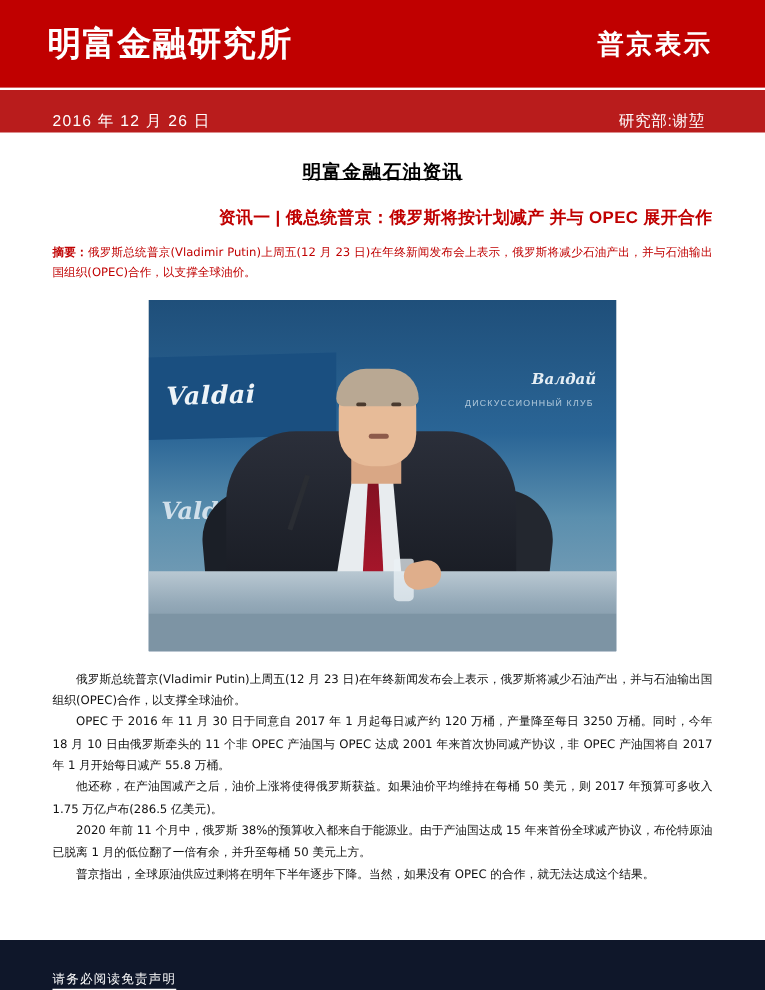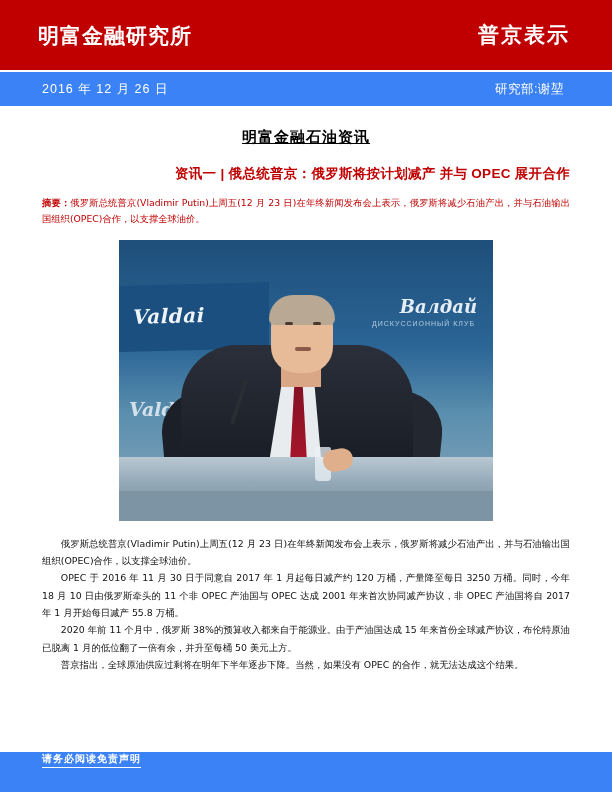--- a/index.html
+++ b/index.html
@@ -27,40 +27,40 @@
   }
   .logo-block {
     margin-left: 38px;
     display: flex;
     align-items: center;
   }
   .logo-text {
     color: #ffffff;
     font-family: "DejaVu Serif", serif;
     font-weight: bold;
-    font-size: 21px;
+    font-size: 27px;
     letter-spacing: 1px;
     line-height: 1;
     position: relative;
   }
   .report-title {
     margin-right: 42px;
     color: #ffffff;
     font-family: "DejaVu Serif", serif;
     font-weight: bold;
     font-size: 21px;
     letter-spacing: 2px;
   }
 
   .date-bar {
     height: 34px;
-    background: #3b82f6;
+    background: #b91c1c;
     border-top: 2px solid #ffffff;
     display: flex;
-    align-items: center;
+    align-items: flex-end;
     justify-content: space-between;
     color: #ffffff;
     font-size: 12.5px;
   }
   .date-bar .date-text {
     margin-left: 42px;
     letter-spacing: 1px;
   }
   .date-bar .dept-text {
     margin-right: 48px;
@@ -139,21 +139,21 @@
     transform: skewY(-1.5deg);
   }
   .ph-banner-right-txt {
     position: absolute;
     right: 16px;
     top: 56px;
     color: #f0f6fa;
     font-family: "DejaVu Serif", serif;
     font-style: italic;
     font-weight: bold;
-    font-size: 18px;
+    font-size: 12px;
     opacity: 0.95;
   }
   .ph-banner-right-sub {
     position: absolute;
     right: 18px;
     top: 80px;
     color: #cfe0ec;
     font-size: 7px;
     letter-spacing: 1px;
     opacity: 0.8;
@@ -321,24 +321,23 @@
     text-indent: 2em;
   }
 
   
   .footer-bar {
     position: absolute;
     left: 0;
     bottom: 0;
     width: 100%;
     height: 40px;
-    background: #3b82f6;
+    background: #0f172a;
     display: flex;
-    align-items: flex-start;
-    font-weight: bold;
+    align-items: flex-end;
   }
   .footer-bar .footer-text {
     margin-left: 42px;
     color: #ffffff;
     font-size: 10px;
     letter-spacing: 1px;
     border-bottom: 1px solid #ffffff;
     padding-bottom: 1px;
   }
 </style>
@@ -389,20 +388,21 @@
     <div class="ph-mic"></div>
     <div class="ph-table"></div>
     <div class="ph-table-front"></div>
     <div class="ph-glass"></div>
     <div class="ph-hand"></div>
   </div>
 
   <div class="paras">
     <p>俄罗斯总统普京(Vladimir Putin)上周五(12 月 23 日)在年终新闻发布会上表示，俄罗斯将减少石油产出，并与石油输出国组织(OPEC)合作，以支撑全球油价。</p>
     <p>OPEC 于 2016 年 11 月 30 日于同意自 2017 年 1 月起每日减产约 120 万桶，产量降至每日 3250 万桶。同时，今年 18 月 10 日由俄罗斯牵头的 11 个非 OPEC 产油国与 OPEC 达成 2001 年来首次协同减产协议，非 OPEC 产油国将自 2017 年 1 月开始每日减产 55.8 万桶。</p>
+    <p>他还称，在产油国减产之后，油价上涨将使得俄罗斯获益。如果油价平均维持在每桶 50 美元，则 2017 年预算可多收入 1.75 万亿卢布(286.5 亿美元)。</p>
     <p>2020 年前 11 个月中，俄罗斯 38%的预算收入都来自于能源业。由于产油国达成 15 年来首份全球减产协议，布伦特原油已脱离 1 月的低位翻了一倍有余，并升至每桶 50 美元上方。</p>
     <p>普京指出，全球原油供应过剩将在明年下半年逐步下降。当然，如果没有 OPEC 的合作，就无法达成这个结果。</p>
   </div>
 
 </div>
 
 <div class="footer-bar">
   <div class="footer-text">请务必阅读免责声明</div>
 </div>
 

